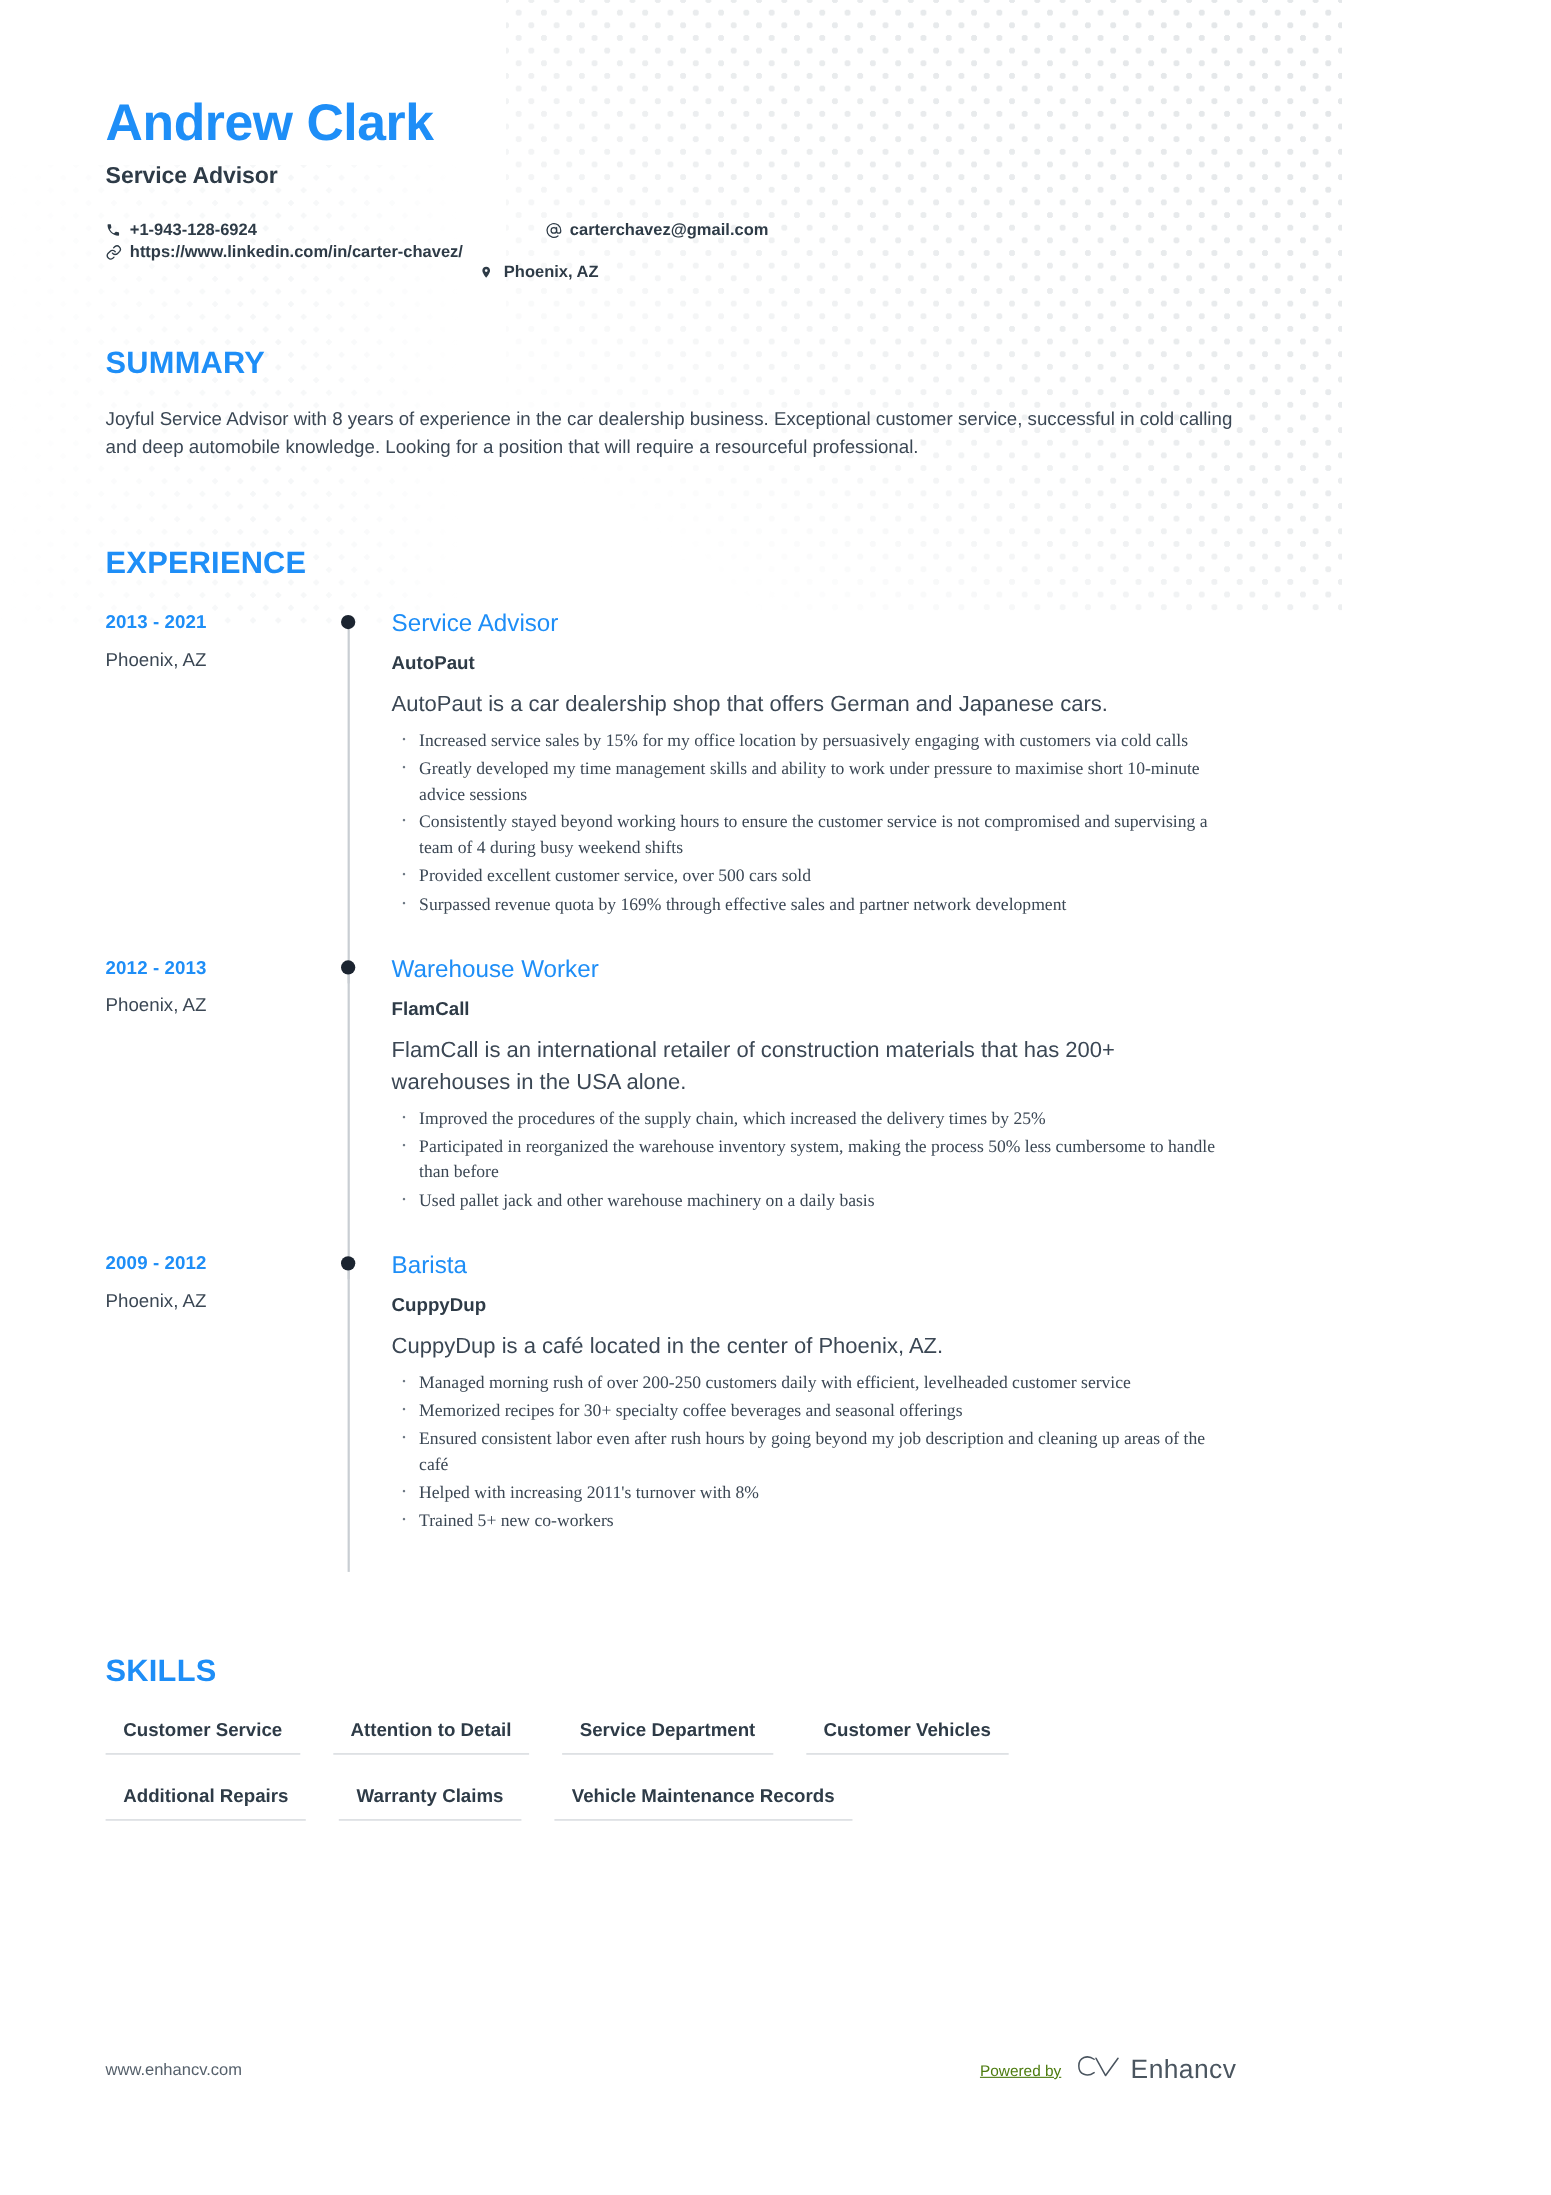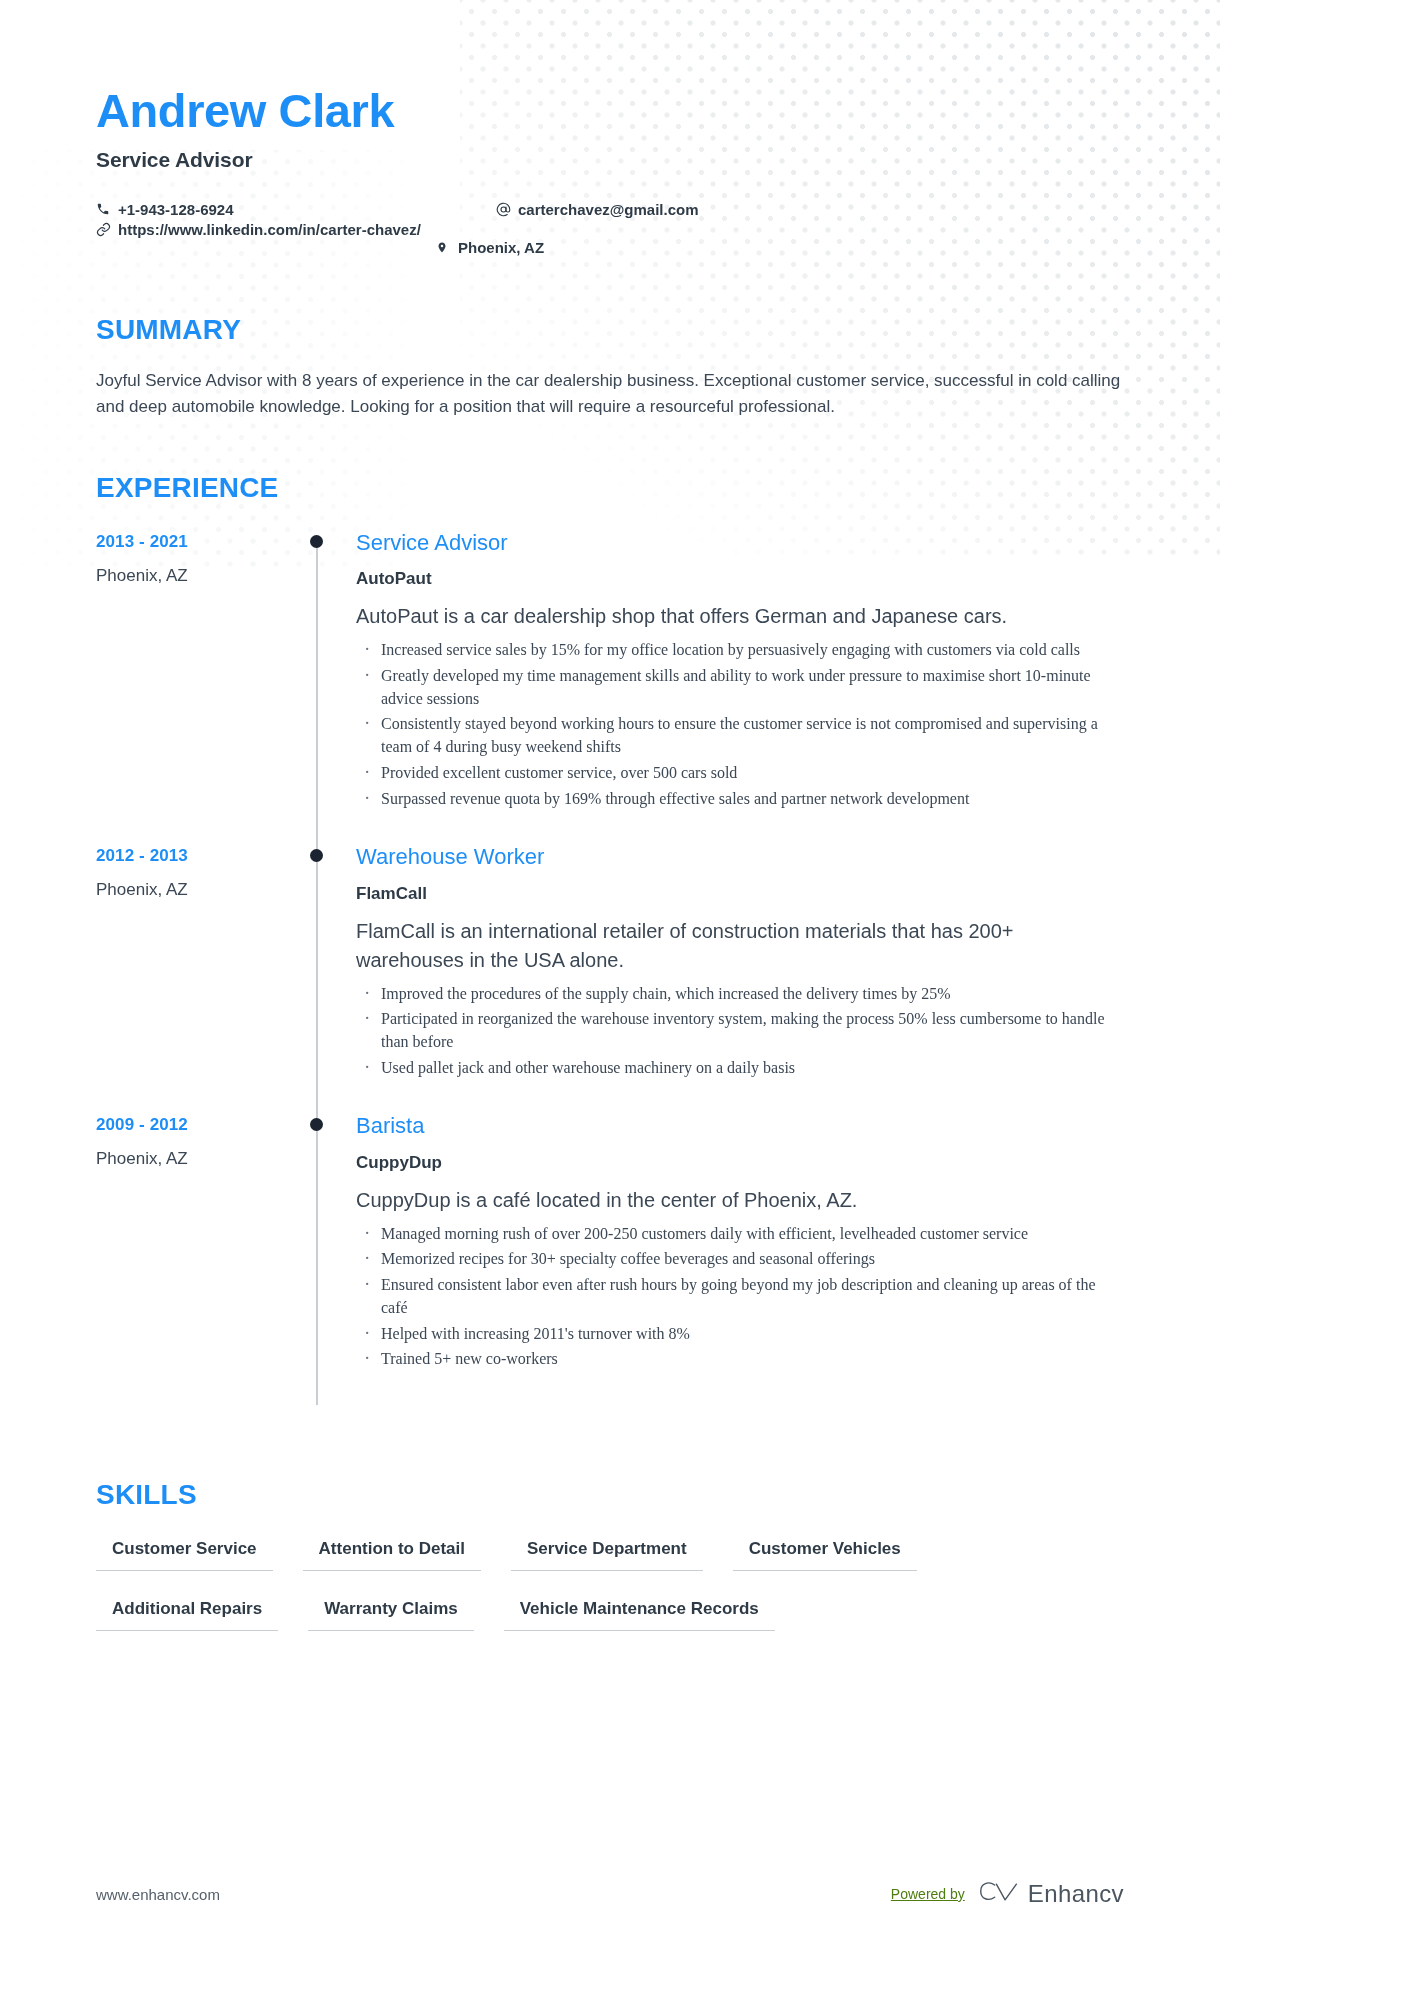--- a/index.html
+++ b/index.html
@@ -117,21 +117,21 @@
 
   .summary-text {
     font-size: 17px;
     line-height: 1.52;
     color: #3b4754;
     max-width: 1120px;
     margin: 0;
   }
 
   
-  #experience-section { margin-top: 52px; }
+  #experience-section { margin-top: 76px; }
   #experience-section .section-title { margin-bottom: 26px; }
 
   .xp-item {
     display: flex;
     position: relative;
   }
   .xp-left {
     flex: 0 0 192px;
     padding-top: 2px;
   }
@@ -226,21 +226,21 @@
     padding: 0 16px 11px 16px;
     margin: 0 30px 28px 0;
     white-space: nowrap;
   }
 
   
   .footer {
     position: absolute;
     left: 96px;
     right: 96px;
-    bottom: 86px;
+    bottom: 98px;
     display: flex;
     align-items: center;
     justify-content: space-between;
     z-index: 2;
   }
   .footer-url {
     font-size: 15px;
     color: #55606b;
   }
   .powered {

